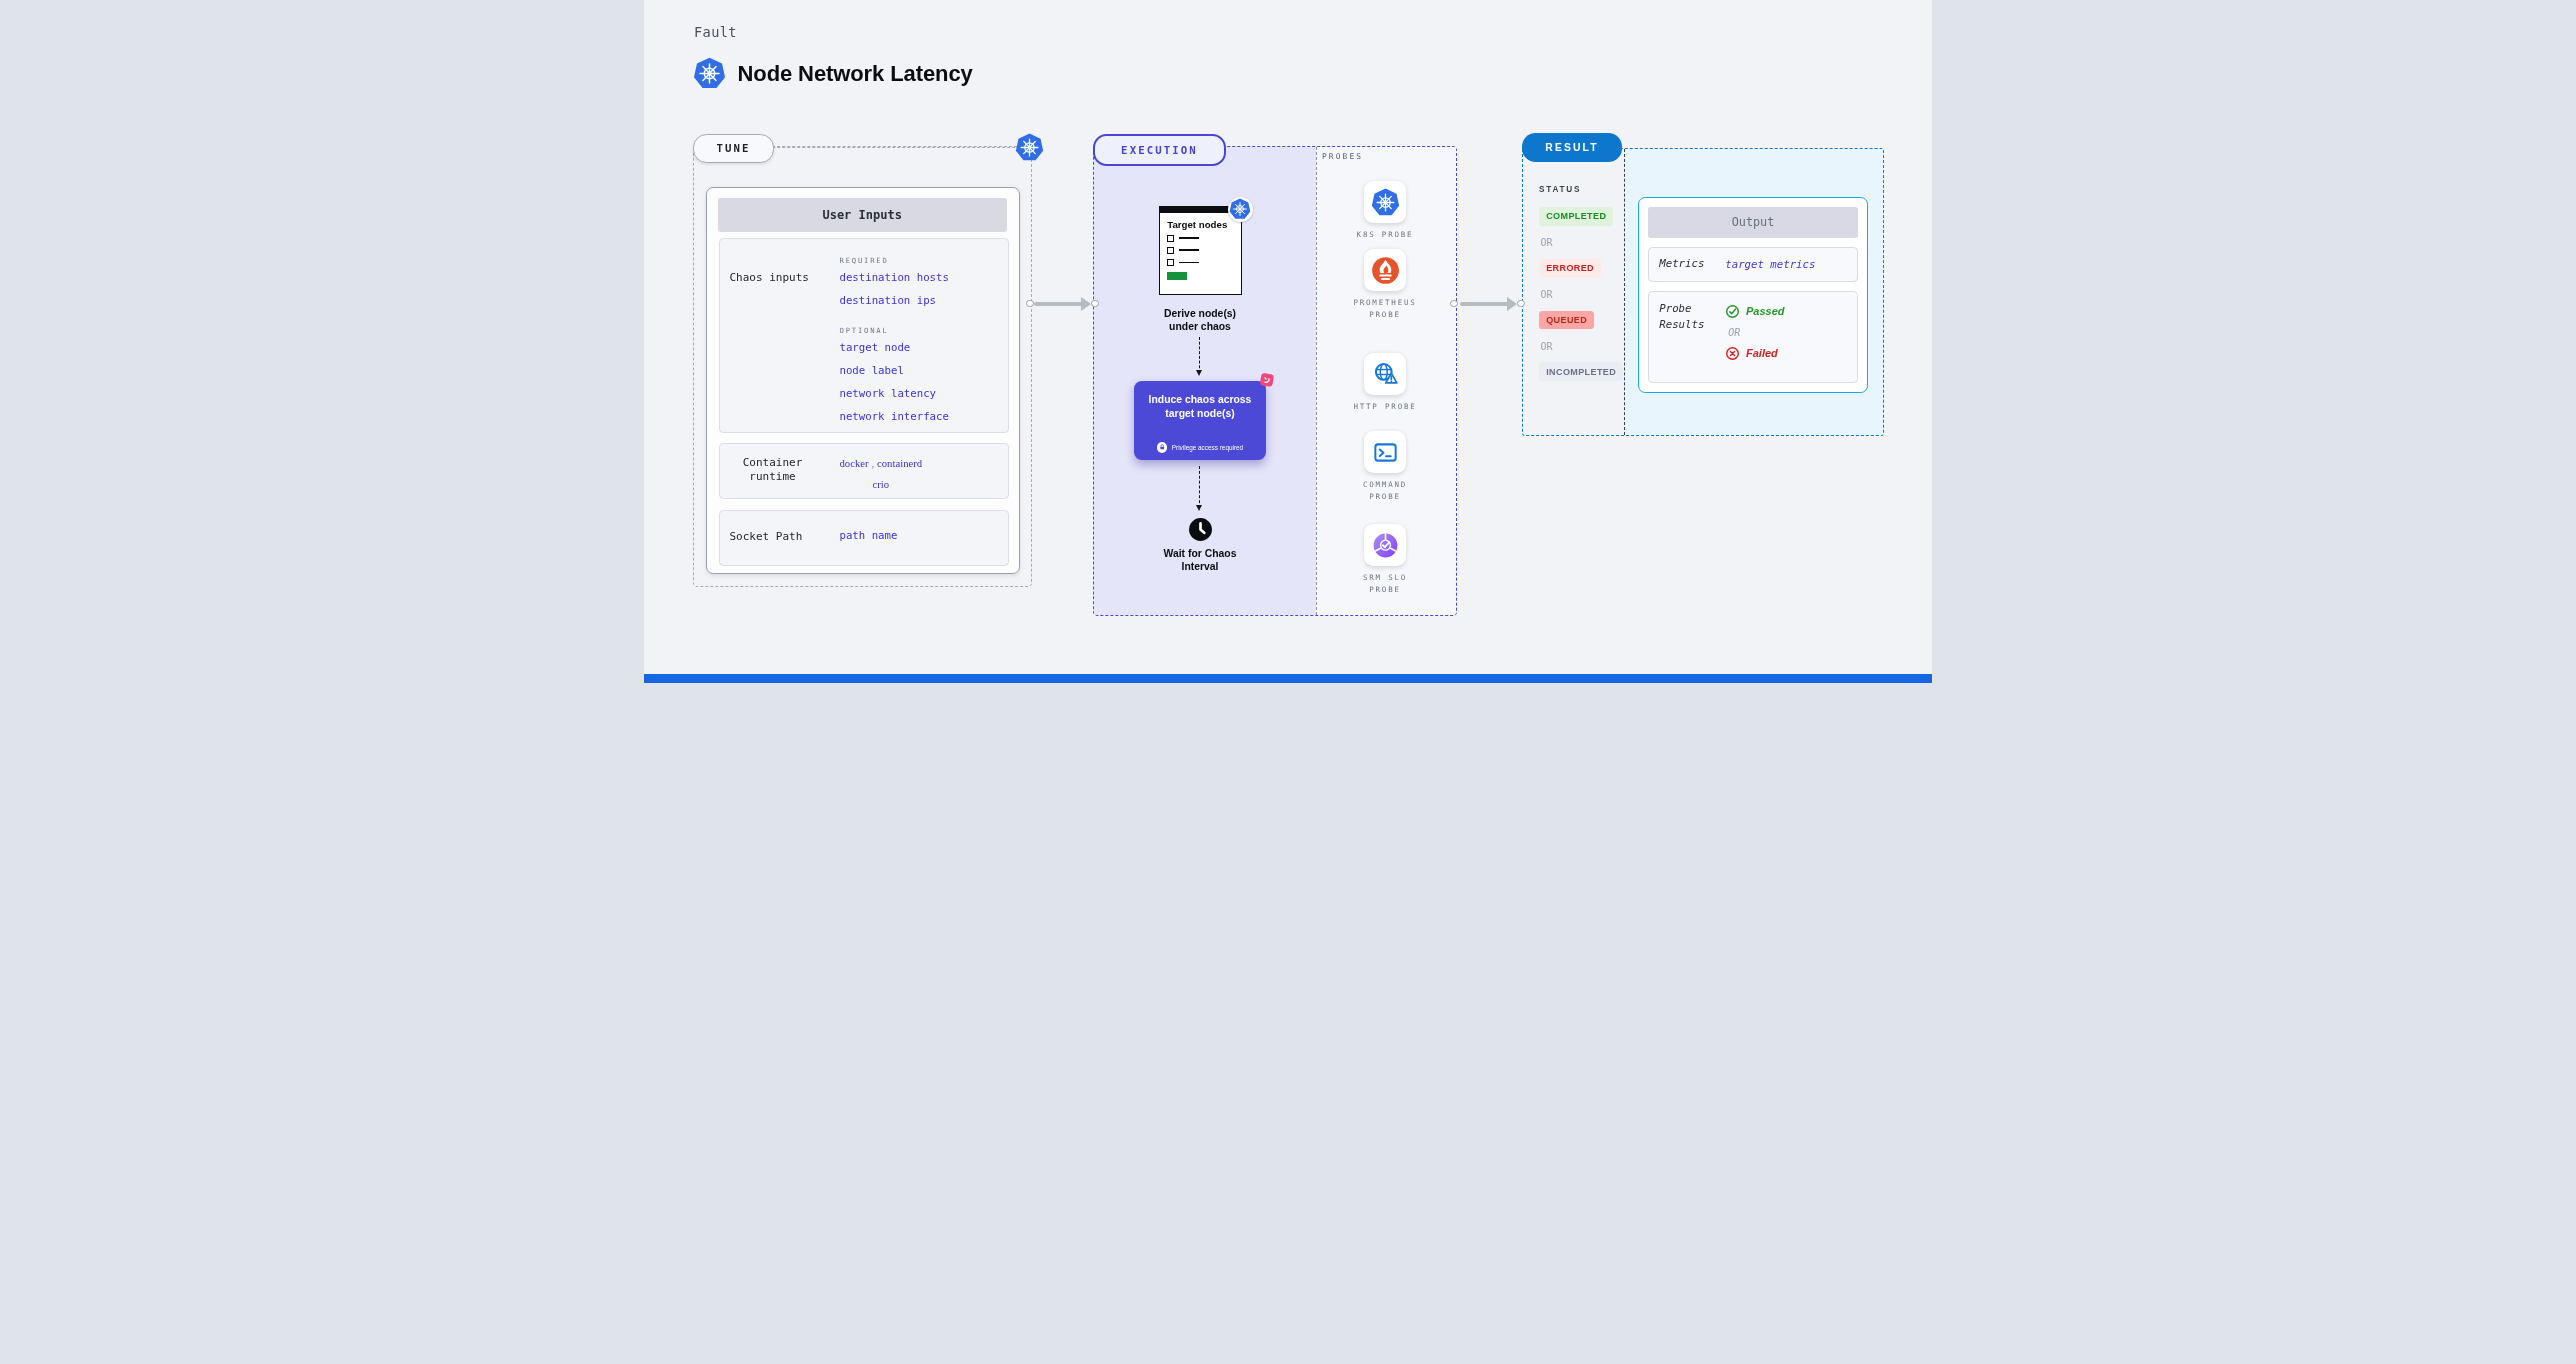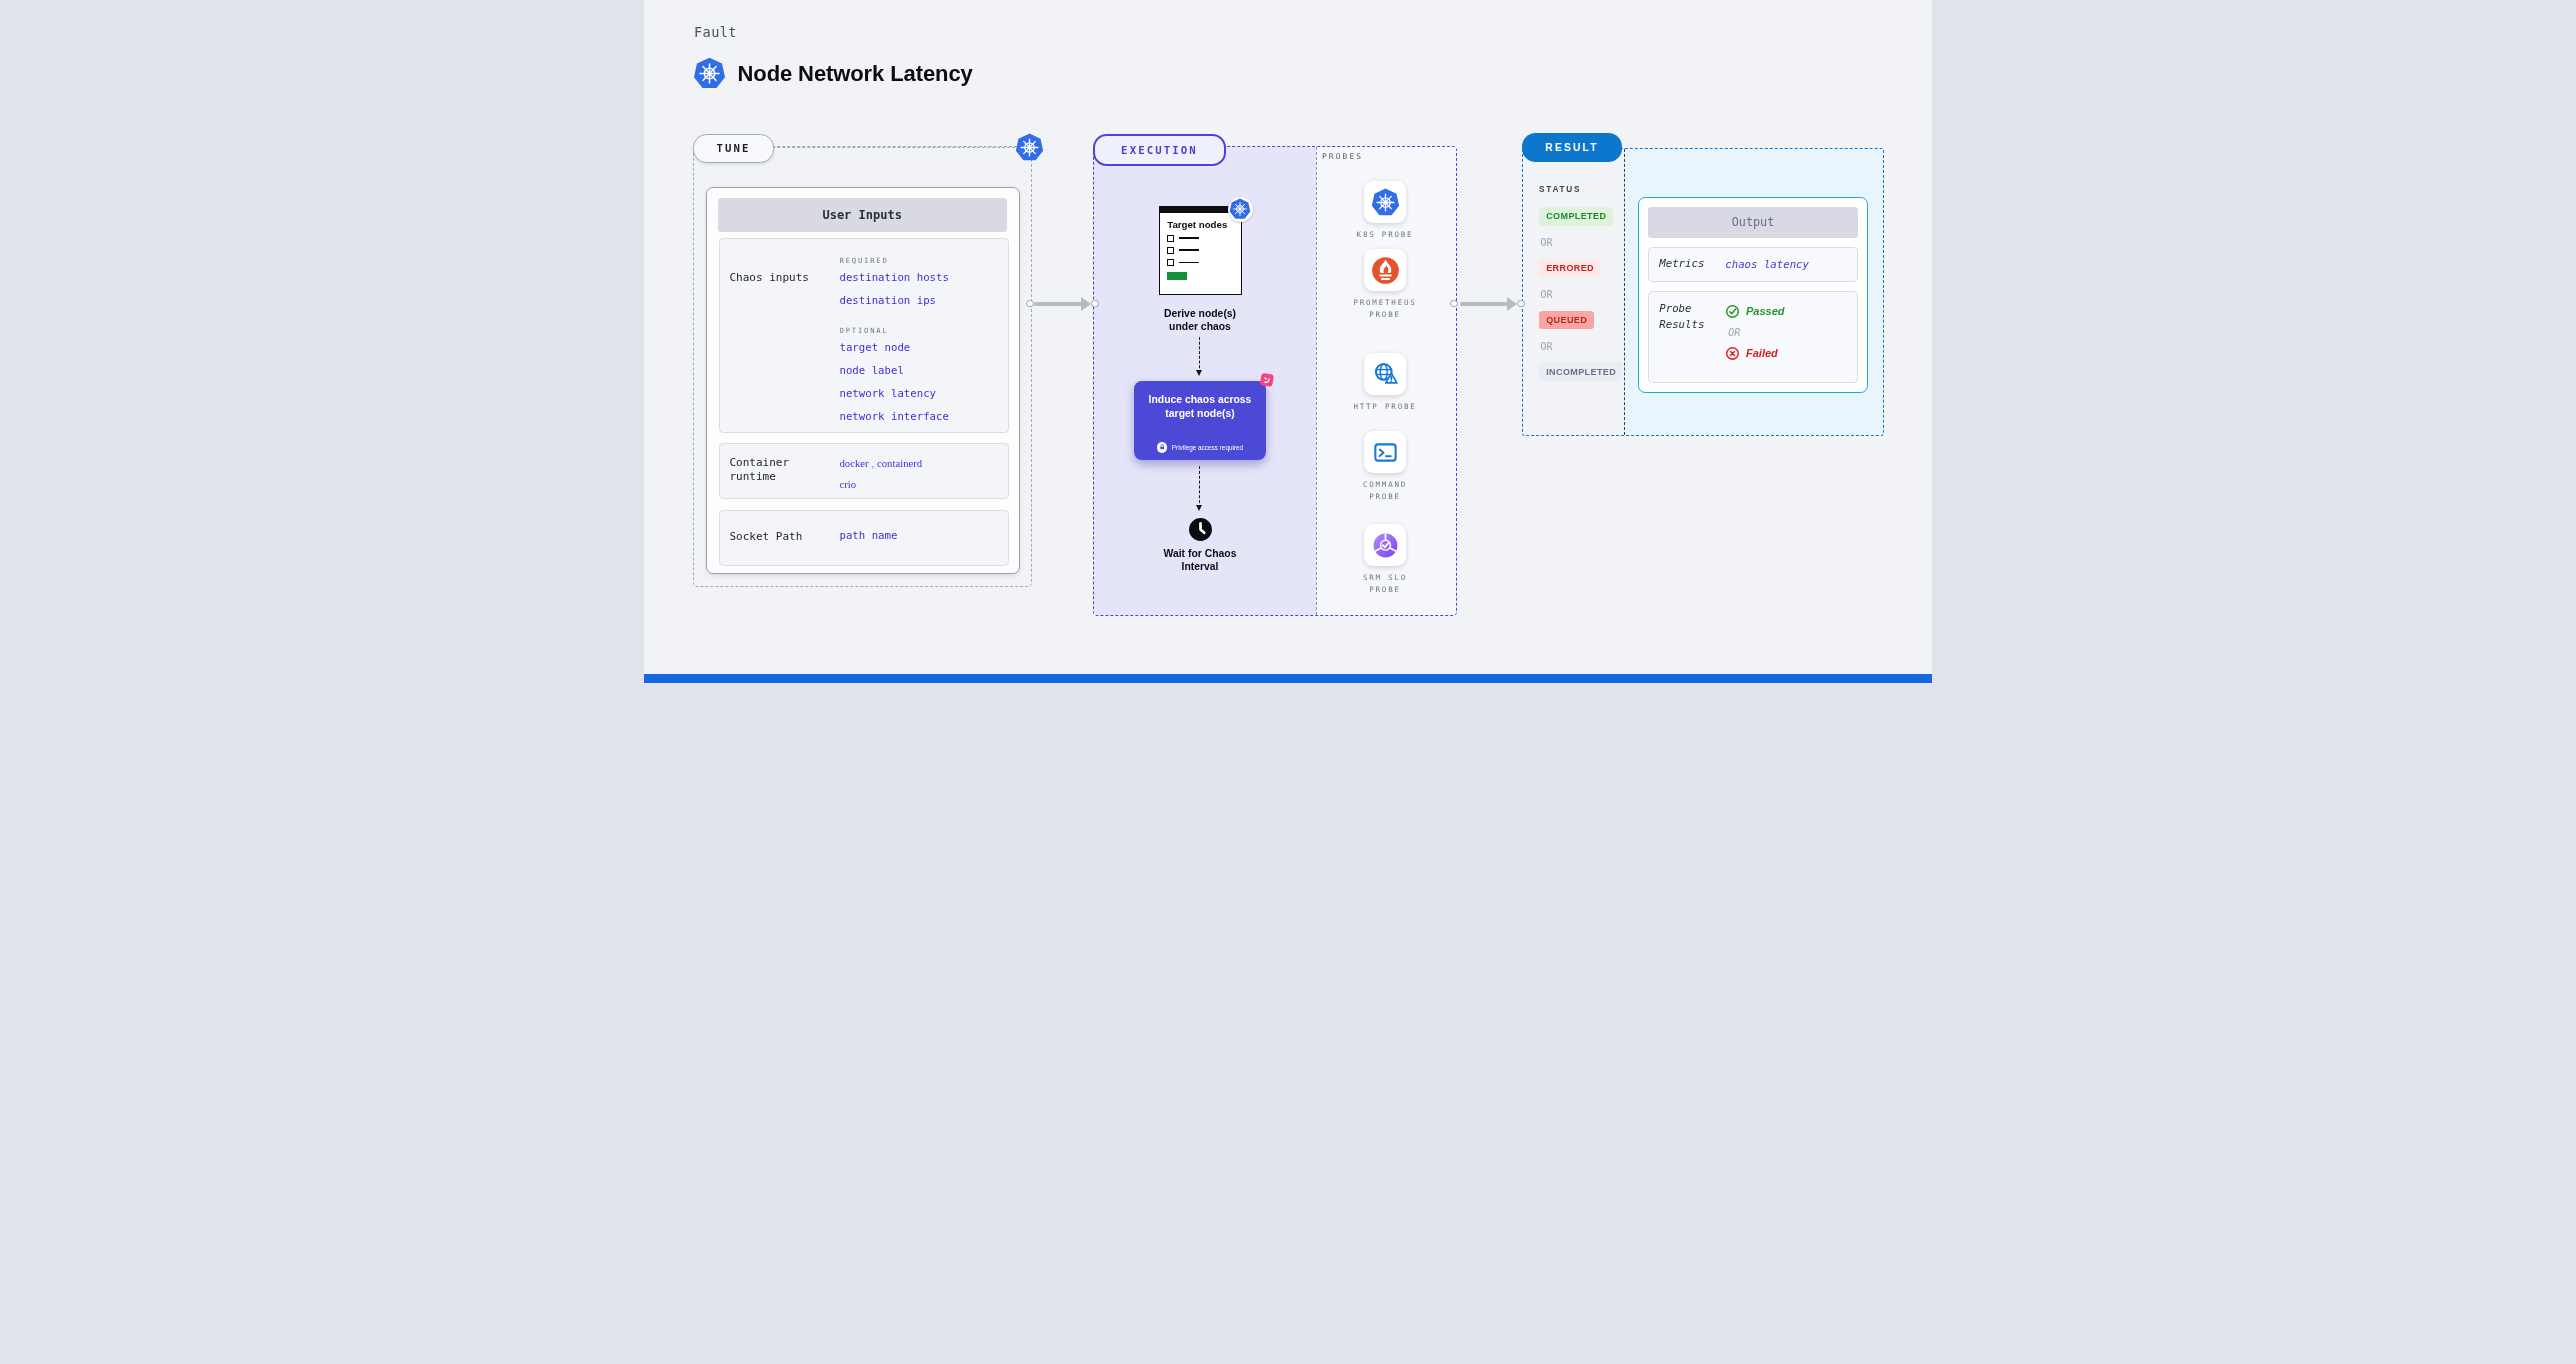--- a/index.html
+++ b/index.html
@@ -36,21 +36,21 @@
 
   .ui-card{position:absolute;left:62px;top:187px;width:312px;height:385px;
     background:#fdfdfe;border:1.4px solid #999faa;border-radius:7.2px;
     box-shadow:0 1.4px 4.3px rgba(40,44,60,.10);}
   .ui-header{position:absolute;left:10.7px;top:10px;width:289px;height:34px;
     background:#d8d9e3;border-radius:2.9px;display:flex;align-items:center;justify-content:center;
     font-family:"DejaVu Sans Mono",monospace;font-size:12px;font-weight:bold;color:#2b2f3a;}
   .ui-box{position:absolute;left:11.5px;width:288px;background:#f4f5f9;
     border:1.1px solid #dadde4;border-radius:4.3px;}
   .ui-box-chaos{top:50px;height:193px;}
-  .ui-box-runtime{top:255px;height:54px;}
+  .ui-box-runtime{top:255px;height:54px;text-align:center;}
   .ui-box-socket{top:322px;height:54px;}
   .ui-label{position:absolute;left:10px;font-family:"DejaVu Sans Mono",monospace;
     font-size:11px;color:#23262e;line-height:1.35;}
   .group-label{font-family:"DejaVu Sans Mono",monospace;font-size:7.2px;letter-spacing:1.8px;
     color:#6f7585;margin-bottom:6.4px;}
   .mono-link{font-family:"DejaVu Sans Mono",monospace;font-size:10.7px;color:#3d31d6;
     margin-bottom:10px;cursor:pointer;}
   .chaos-values{position:absolute;left:120px;top:17px;}
   .opt-gap{height:8.6px;}
   .runtime-vals{position:absolute;left:120px;top:8.6px;font-family:Liberation Serif, serif;
@@ -417,21 +417,21 @@
       <div class="status-or">OR</div>
       <div class="status-badge" style="color: rgb(176, 42, 24); background: #fca5a5;">QUEUED</div>
       <div class="status-or">OR</div>
       <div class="status-badge" style="color: rgb(106, 112, 130); background: rgb(235, 237, 244);">INCOMPLETED</div>
     </div>
 
   <div class="output-card">
     <div class="output-header">Output</div>
     <div class="output-row metrics-row">
       <div class="row-label">Metrics</div>
-      <div class="metrics-value">chaos latency</div>
+      <div class="metrics-value">target metrics</div>
     </div>
     <div class="output-row probe-results-row">
       <div class="row-label">Probe Results</div>
       <div class="pr-values">
         <div class="pr-state pr-passed">
           <svg viewBox="0 0 24 24">
               <use href="#sym-check-circle"></use>
             </svg>
           <span>Passed</span>
         </div>

